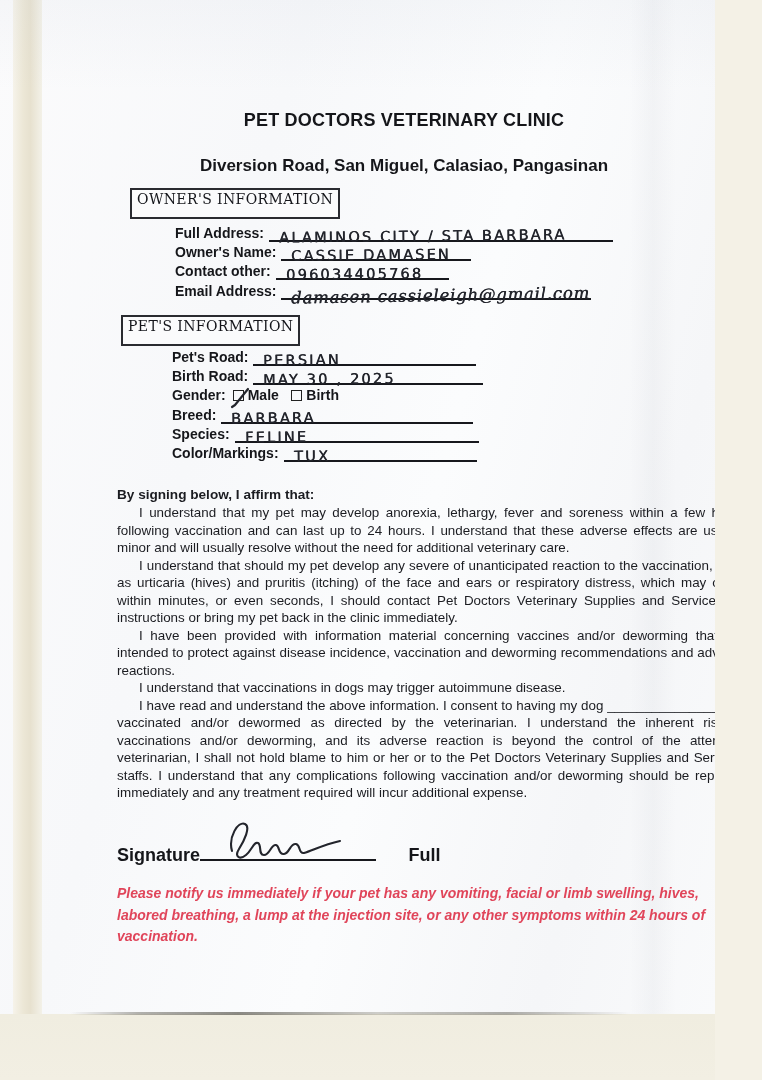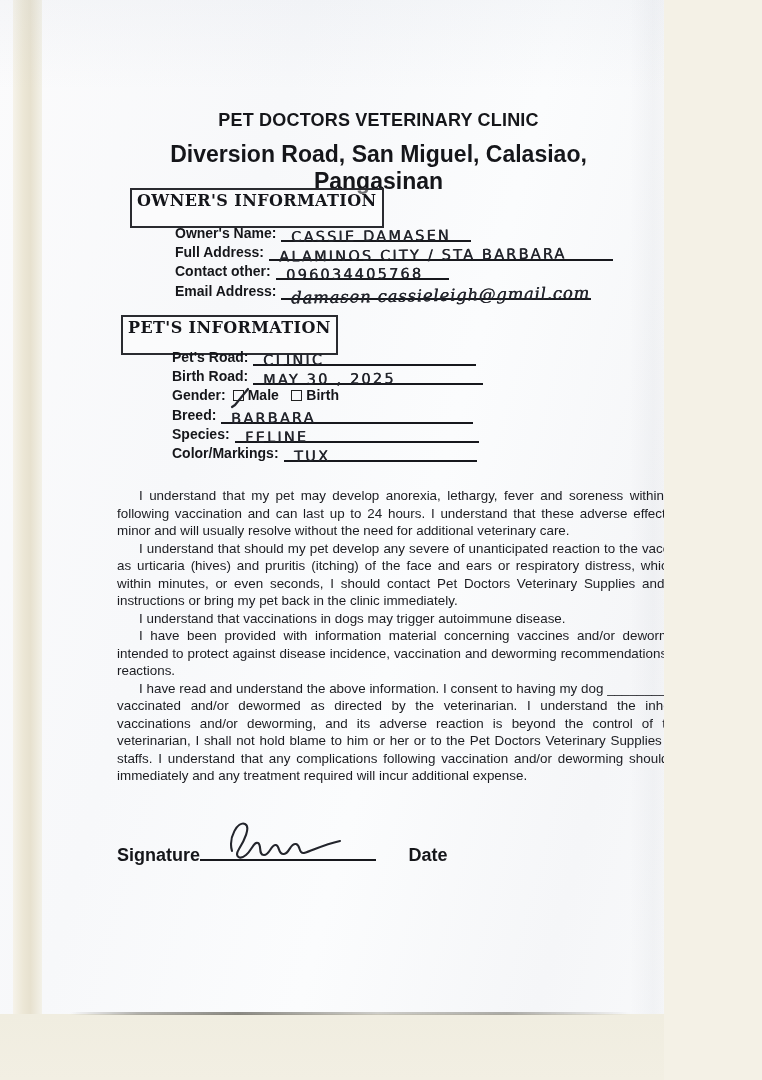--- a/index.html
+++ b/index.html
@@ -1,19 +1,19 @@
 <!DOCTYPE html>
 <html><head>
 <meta charset="utf-8">
 <style>
   * { margin:0; padding:0; box-sizing:border-box; }
   html,body { width:762px; height:1080px; }
   body { font-family:"Liberation Sans", sans-serif; background:#f4f1e6; }
 
-  .scan { position:relative; width:664px; height:1080px; overflow:hidden; background:#fef9c3; }
+  .scan { position:relative; width:715px; height:1080px; overflow:hidden; background:#fef9c3; }
 
   
   .paper {
     position:absolute; left:0; top:0; width:762px; height:1014px;
     background:linear-gradient(105deg,#fbfbfc 0%, #f7f8fa 30%, #fbfcfd 55%, #f5f6f8 78%, #fafbfc 100%);
   }
   .left-strip {
     position:absolute; left:13px; top:0; width:29px; height:1014px;
     background:linear-gradient(90deg,#f6f3ea 0%, #ece7d6 35%, #e7e1cf 60%, #f3f1e8 100%);
   }
@@ -27,27 +27,27 @@
     filter:blur(.4px);
   }
   .crease {
     position:absolute; top:0; width:46px; height:1014px; pointer-events:none;
     background:linear-gradient(90deg, rgba(0,0,0,0) 0%, rgba(60,70,90,.035) 50%, rgba(0,0,0,0) 100%);
   }
 
   
   .doc-header { position:absolute; left:115px; right:22px; top:110px; text-align:center; color:#15161a; }
   .doc-title { font-size:18px; font-weight:bold; letter-spacing:.2px; }
-  .doc-subtitle { font-size:23px; font-weight:bold; margin-top:10px; }
+  .doc-subtitle { font-size:17px; font-weight:bold; margin-top:25px; }
 
   
   .section-heading {
     position:absolute; display:inline-block;
-    font-family:"DejaVu Serif", serif; font-weight:bold; font-size:16px; letter-spacing:.4px;
-    color:#14151a; border:2px solid #2a2b30; padding:1px 5px 16px 5px; background:rgba(255,255,255,.4);
+    font-family:"DejaVu Serif", serif; font-weight:normal; font-size:14px; letter-spacing:.4px;
+    color:#14151a; border:2px solid #2a2b30; padding:1px 5px 10px 5px; background:rgba(255,255,255,.4);
   }
   .h-owner { left:130px; top:188px; }
   .h-pet   { left:121px; top:315px; }
 
   
   .fields { position:absolute; color:#15161a; }
   .owner-fields { left:175px; top:224px; }
   .pet-fields   { left:172px; top:348px; }
   .frow { height:19.2px; white-space:nowrap; }
   .flabel { font-weight:bold; font-size:14px; margin-right:5px; vertical-align:baseline; }
@@ -116,38 +116,38 @@
 
   <div class="doc-header">
     <div class="doc-title">PET DOCTORS VETERINARY CLINIC</div>
     <div class="doc-subtitle">Diversion Road, San Miguel, Calasiao, Pangasinan</div>
   </div>
 
   <div class="section-heading h-owner">OWNER'S INFORMATION</div>
 
   <div class="fields owner-fields">
     <div class="frow">
-      <span class="flabel">Owner's Name:</span><span class="fline w-oname"><span class="hand">CASSIE DAMASEN</span></span>
+      <span class="flabel">Full Address:</span><span class="fline w-oaddr"><span class="hand">ALAMINOS CITY / STA BARBARA</span></span>
     </div>
     <div class="frow">
-      <span class="flabel">Full Address:</span><span class="fline w-oaddr"><span class="hand">ALAMINOS CITY / STA BARBARA</span></span>
+      <span class="flabel">Owner's Name:</span><span class="fline w-oname"><span class="hand">CASSIE DAMASEN</span></span>
     </div>
     <div class="frow">
       <span class="flabel">Contact other:</span><span class="fline w-ocontact"><span class="hand">096034405768</span></span>
     </div>
     <div class="frow">
       <span class="flabel">Email Address:</span><span class="fline w-oemail"><span class="hand-cursive">damasen cassieleigh@gmail.com</span></span>
     </div>
   </div>
 
   <div class="section-heading h-pet">PET'S INFORMATION</div>
 
   <div class="fields pet-fields">
     <div class="frow">
-      <span class="flabel">Pet's Road:</span><span class="fline w-pname"><span class="hand">CLINIC</span></span>
+      <span class="flabel">Pet's Road:</span><span class="fline w-pname"><span class="hand">PERSIAN</span></span>
     </div>
     <div class="frow">
       <span class="flabel">Birth Road:</span><span class="fline w-pbirth"><span class="hand">MAY 30 , 2025</span></span>
     </div>
     <div class="frow">
       <span class="flabel">Gender:</span><span class="checkbox"><svg class="tick-mark" viewBox="0 0 24 22">
             <path d="M20 2 L7 18 M7 18 L4 20" stroke="#23252c" stroke-width="2.2" fill="none" stroke-linecap="round"></path>
           </svg></span><span class="gender-opt">Male</span>
       <span class="checkbox" style="margin-left:8px;"></span><span class="gender-opt">Birth</span>
     </div>
@@ -156,30 +156,32 @@
     </div>
     <div class="frow">
       <span class="flabel">Species:</span><span class="fline w-pspecies"><span class="hand">FELINE</span></span>
     </div>
     <div class="frow">
       <span class="flabel">Color/Markings:</span><span class="fline w-pcolor"><span class="hand">TUX</span></span>
     </div>
   </div>
 
   <div class="affirmation">
+    <div class="affirm-heading">By signing below, I affirm that:</div>
     <p class="para">I understand that my pet may develop anorexia, lethargy, fever and soreness within a few hours following vaccination and can last up to 24 hours. I understand that these adverse effects are usually minor and will usually resolve without the need for additional veterinary care.</p>
     <p class="para">I understand that should my pet develop any severe of unanticipated reaction to the vaccination, such as urticaria (hives) and pruritis (itching) of the face and ears or respiratory distress, which may occur within minutes, or even seconds, I should contact Pet Doctors Veterinary Supplies and Services for instructions or bring my pet back in the clinic immediately.</p>
+    <p class="para">I have been provided with information material concerning vaccines and/or deworming that are intended to protect against disease incidence, vaccination and deworming recommendations and adverse reactions.</p>
     <p class="para">I understand that vaccinations in dogs may trigger autoimmune disease.</p>
-    <p class="para">I have been provided with information material concerning vaccines and/or deworming that are intended to protect against disease incidence, vaccination and deworming recommendations and adverse reactions.</p>
     <p class="para"><span>I have read and understand the above information. I consent to having my dog </span><span>________________</span><span> be vaccinated and/or dewormed as directed by the veterinarian. I understand the inherent risk of vaccinations and/or deworming, and its adverse reaction is beyond the control of the attending veterinarian, I shall not hold blame to him or her or to the Pet Doctors Veterinary Supplies and Services staffs. I understand that any complications following vaccination and/or deworming should be reported immediately and any treatment required will incur additional expense.</span></p>
   </div>
 
   <div class="sign-row">
     <span class="sig-label">Signature</span><span class="sig-line"><svg class="sig-svg" width="150" height="44" viewBox="0 0 150 44">
         <path d="M14 34 C 10 20, 20 4, 27 7 C 33 10, 26 24, 21 32 C 16 40, 22 43, 28 38 C 34 33, 36 24, 40 26 C 44 28, 40 38, 46 38 C 52 38, 53 27, 58 28 C 62 29, 60 38, 66 37 C 72 36, 72 26, 78 27 C 83 28, 80 37, 86 36 C 94 34, 104 28, 122 24" stroke="#23252c" stroke-width="2.1" fill="none" stroke-linecap="round"></path>
       </svg></span>
-    <span class="date-label">Date</span>
+    <span class="date-label">Full</span>
   </div>
 
+  <div class="footer-note" style="color:#e0455a;">Please notify us immediately if your pet has any vomiting, facial or limb swelling, hives, labored breathing, a lump at the injection site, or any other symptoms within 24 hours of vaccination.</div>
 
   <div class="scan-bottom"></div>
   <div class="edge-smudge"></div>
 </div>
 
 </body></html>

